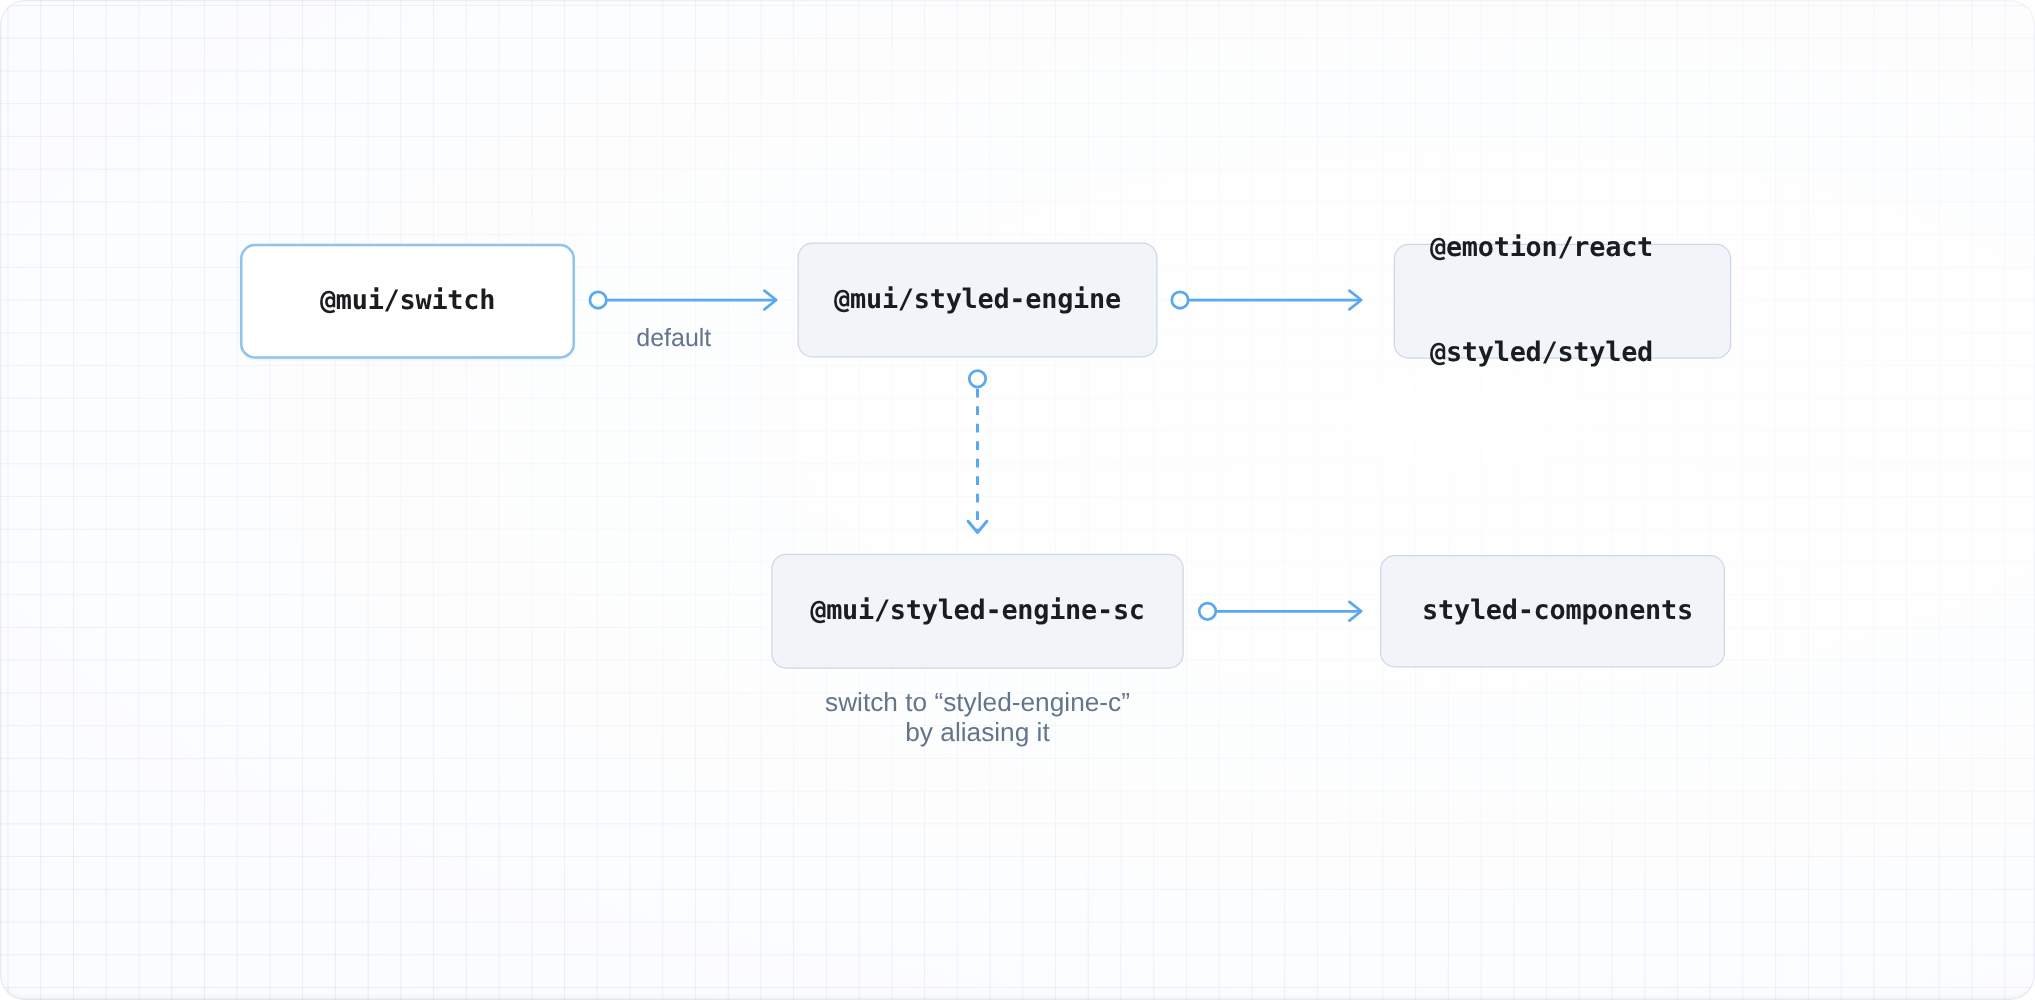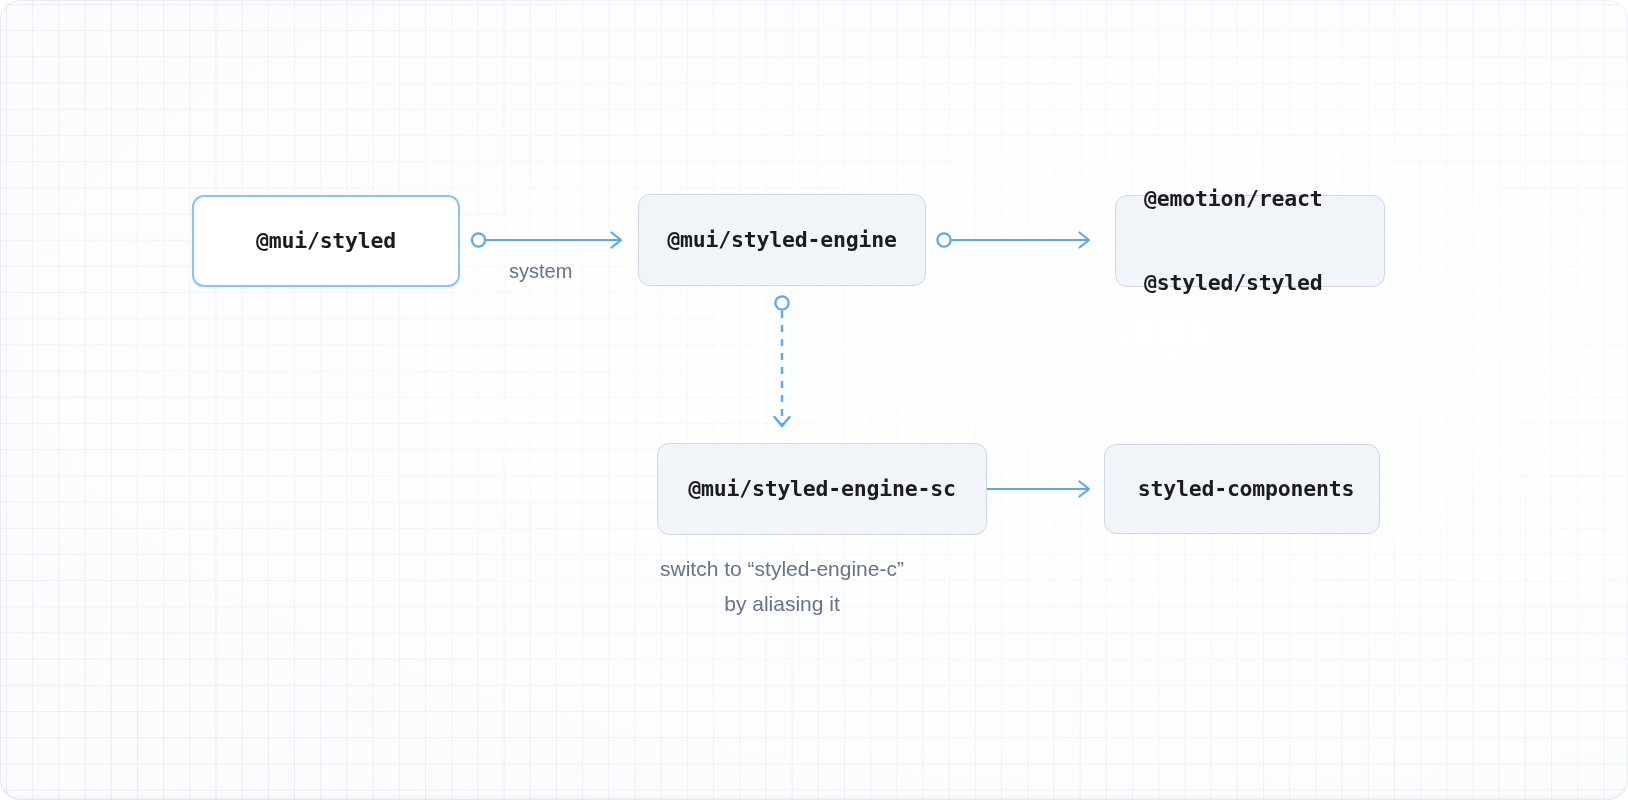--- a/index.html
+++ b/index.html
@@ -79,37 +79,37 @@
     box-shadow: 0 1px 2px rgba(110,140,180,0.10);
   }
   .node--muted {
     background: #f1f5fa;
     border: 1.6px solid #cfd6e6;
   }
 
   #node-system        { left: 192px; top: 195px; width: 268px; height: 92px; justify-content: center; }
   #node-styled-engine { left: 638px; top: 194px; width: 288px; height: 92px; justify-content: center; }
   #node-emotion       { left: 1104px; top: 195px; width: 270px; height: 92px; justify-content: flex-start; padding-left: 28px; margin-left: 11px; }
-  #node-sc-engine     { left: 617px; top: 443px; width: 330px; height: 92px; justify-content: center; margin-left: 40px; }
+  #node-sc-engine     { left: 617px; top: 443px; width: 330px; height: 92px; justify-content: center; }
   #node-styled-comp   { left: 1104px; top: 444px; width: 276px; height: 90px; justify-content: center; padding-left: 34px; }
 
   .edge-label {
     position: absolute;
     color: #64748b;
     font-size: 20px;
     font-family: "Liberation Sans", sans-serif;
     white-space: nowrap;
   }
   #label-default { left: 509px; top: 260px; }
 
   .caption {
     position: absolute;
     color: #64748b;
     font-size: 21px;
-    line-height: 35px;
+    line-height: 24px;
     text-align: center;
     white-space: pre;
     font-family: "Liberation Sans", sans-serif;
   }
   #caption-sc { left: 617px; top: 551px; width: 330px; }
 </style>
 </head>
 <body>
 
 <div id="canvas">
@@ -137,21 +137,21 @@
     <g>
       <line x1="973" y1="489" x2="1088" y2="489" stroke="#5aa9f0" stroke-width="2.2" stroke-linecap="round"></line>
       <circle cx="966" cy="489" r="6.6" fill="#ffffff" stroke="#5aa9f0" stroke-width="2.2"></circle>
       <path d="M 1079.5 481.5 L 1089 489 L 1079.5 496.5" fill="none" stroke="#5aa9f0" stroke-width="2.2" stroke-linecap="round" stroke-linejoin="round"></path>
     </g>
   </svg>
 
   <div class="layer">
 
     <div class="node node--primary" id="node-system">
-      <span>@mui/styled</span>
+      <span>@mui/switch</span>
     </div>
 
     <div class="node node--muted" id="node-styled-engine">
       <span>@mui/styled-engine</span>
     </div>
 
     <div class="node node--muted" id="node-emotion">
       <span>
         <span style="display:block">@emotion/react</span>
         <span style="display:block">@styled/styled</span>
@@ -159,19 +159,19 @@
     </div>
 
     <div class="node node--muted" id="node-sc-engine">
       <span>@mui/styled-engine-sc</span>
     </div>
 
     <div class="node node--muted" id="node-styled-comp">
       <span>styled-components</span>
     </div>
 
-    <div class="edge-label" id="label-default">system</div>
+    <div class="edge-label" id="label-default">default</div>
 
     <div class="caption" id="caption-sc">switch to “styled-engine-c”
 by aliasing it</div>
 
   </div>
 </div>
 
 </body></html>

